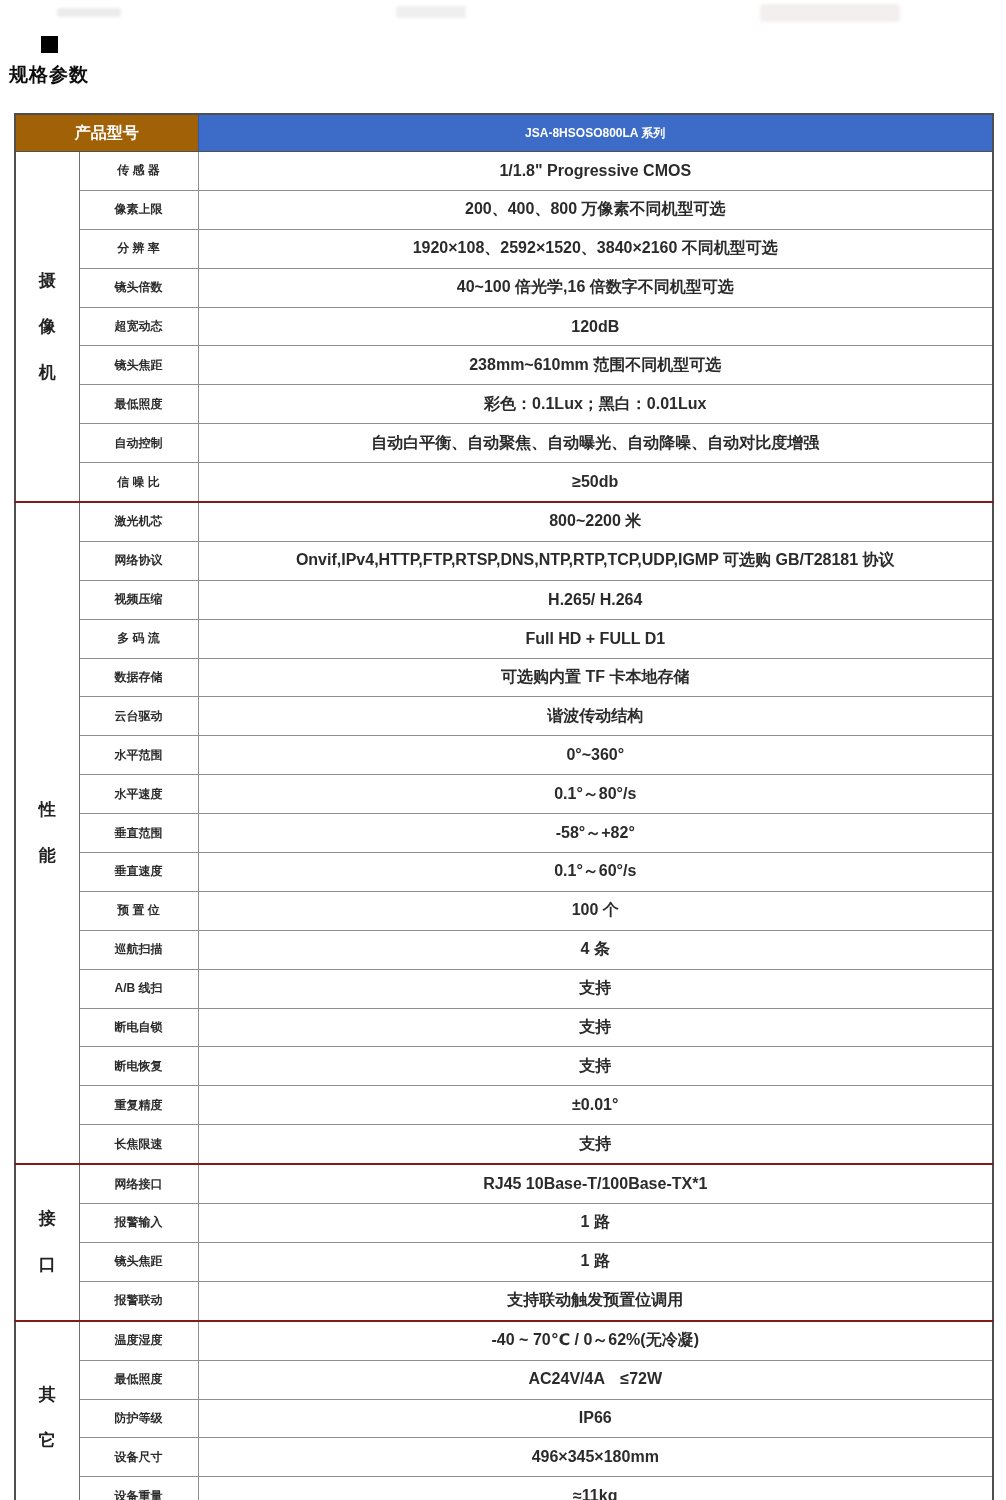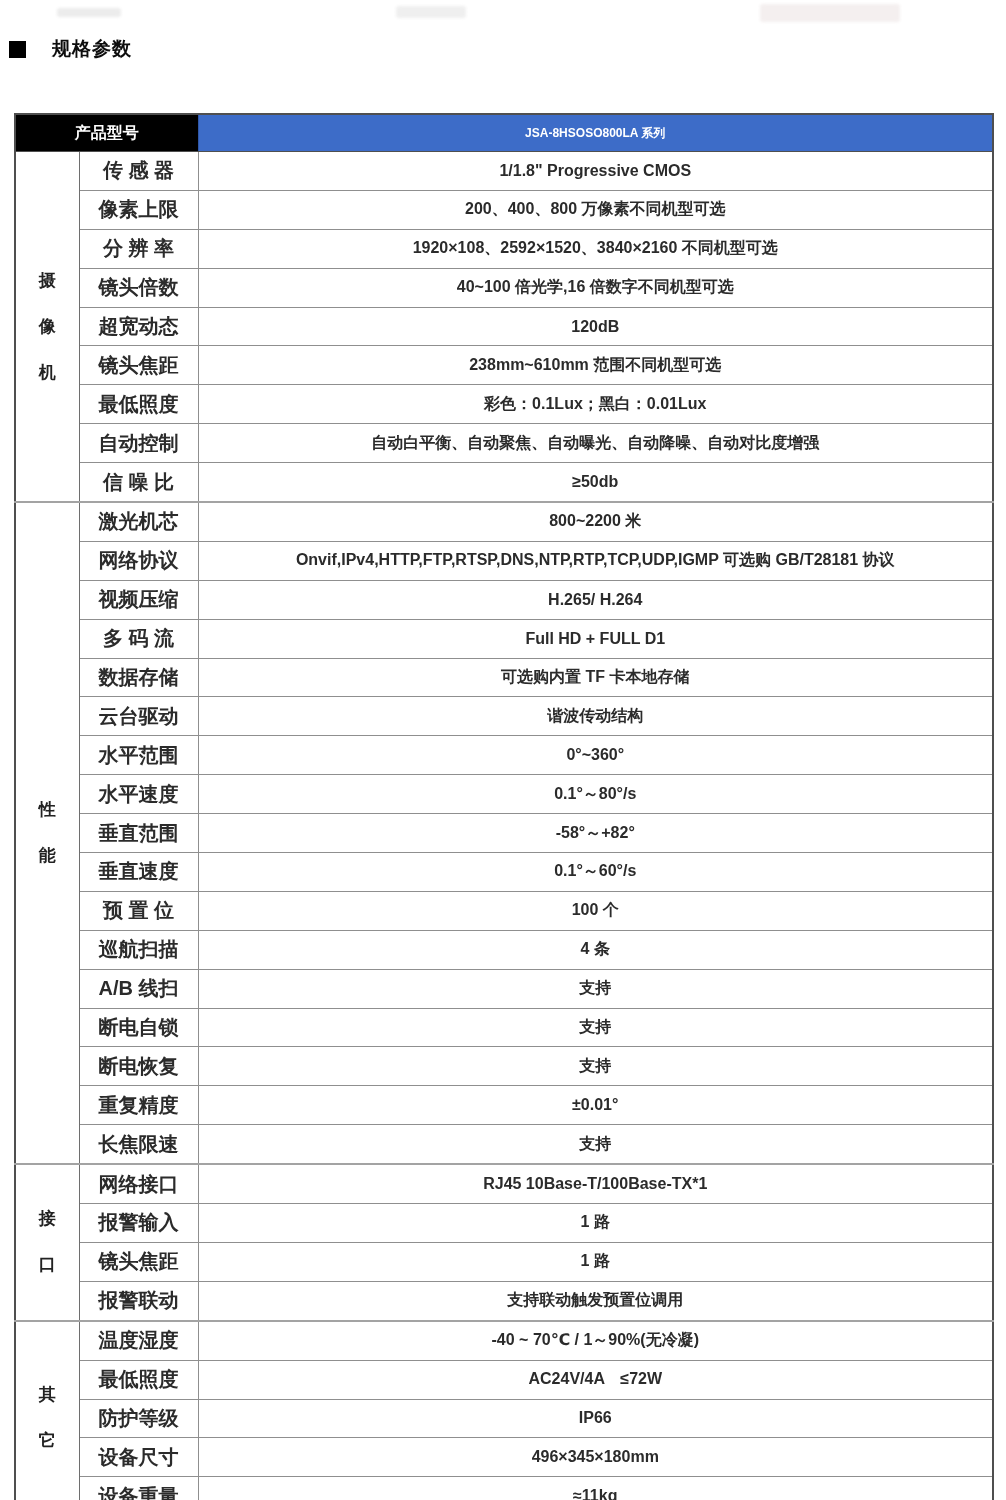--- a/index.html
+++ b/index.html
@@ -24,21 +24,22 @@
   .smudge.s1 { left: 57px;  top: 8px;  width: 64px;  height: 9px;  background: #ececec; }
   .smudge.s2 { left: 396px; top: 6px;  width: 70px;  height: 12px; background: #efefef; }
   .smudge.s3 { left: 760px; top: 4px;  width: 140px; height: 18px; background: #f4efef; }
 
   .title-row {
     position: absolute;
     left: 9px;
     top: 36px;
     display: flex;
     align-items: center;
-    gap: 26px;
+    gap: 9px;
+    flex-direction: column;
   }
   .title-square {
     width: 17px;
     height: 17px;
     background: #000000;
   }
   .title-text {
     font-size: 19px;
     font-weight: bold;
     color: #0d0d0d;
@@ -76,33 +77,33 @@
     height: 37.9px;
     padding: 0 6px;
     text-align: center;
     vertical-align: middle;
     font-size: 16px;
     font-weight: 600;
     color: #2b2b2b;
     overflow: hidden;
   }
   tbody tr.group-start td {
-    border-top: 2px solid #a3a3a3;
+    border-top: 2px solid #7f1d1d;
   }
   td.group-cell {
     font-size: 17px;
     font-weight: 600;
     color: #222222;
     border-right: 1px solid #6e6e6e;
   }
   td.group-cell div {
     line-height: 46px;
   }
   td.label-cell {
-    font-size: 20px;
+    font-size: 12px;
   }
   td.value-cell {
     font-size: 16px;
   }
 </style>
 </head>
 <body>
 
 <div class="page">
 
@@ -116,21 +117,21 @@
   </div>
 
   <table class="spec-table">
     <colgroup>
       <col class="c-group">
       <col class="c-label">
       <col class="c-value">
     </colgroup>
     <thead>
       <tr>
-        <th colspan="2" class="header-label" style="background: #000000;">产品型号</th>
+        <th colspan="2" class="header-label" style="background: #a16207;">产品型号</th>
         <th class="header-value" style="background: rgb(61, 108, 200);">JSA-8HSOSO800LA 系列</th>
       </tr>
     </thead>
     <tbody>
         <tr>
           <td rowspan="9" class="group-cell">
             <div>摄</div>
             <div>像</div>
             <div>机</div>
           </td>
@@ -260,21 +261,21 @@
         <tr>
           <td class="label-cell">报警联动</td>
           <td class="value-cell">支持联动触发预置位调用</td>
         </tr>
         <tr class="group-start">
           <td rowspan="5" class="group-cell">
             <div>其</div>
             <div>它</div>
           </td>
           <td class="label-cell">温度湿度</td>
-          <td class="value-cell">-40 ~ 70℃  / 1～90%(无冷凝)</td>
+          <td class="value-cell">-40 ~ 70℃  / 0～62%(无冷凝)</td>
         </tr>
         <tr>
           <td class="label-cell">最低照度</td>
           <td class="value-cell">AC24V/4A　≤72W</td>
         </tr>
         <tr>
           <td class="label-cell">防护等级</td>
           <td class="value-cell">IP66</td>
         </tr>
         <tr>

